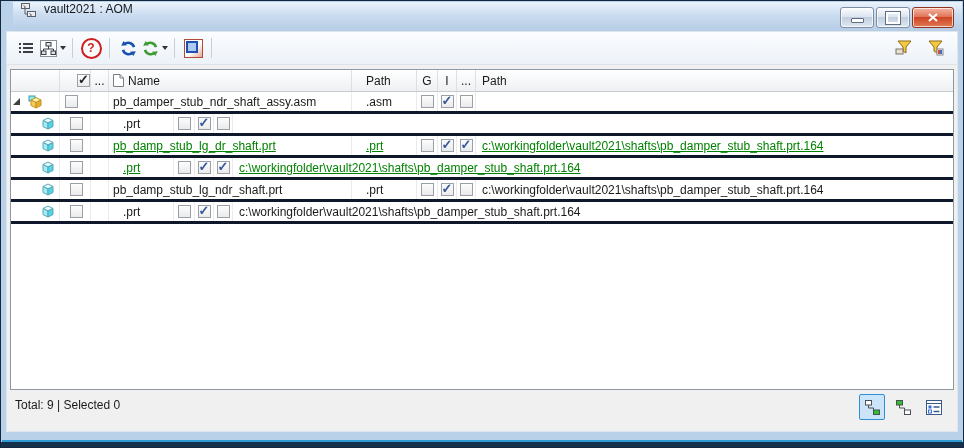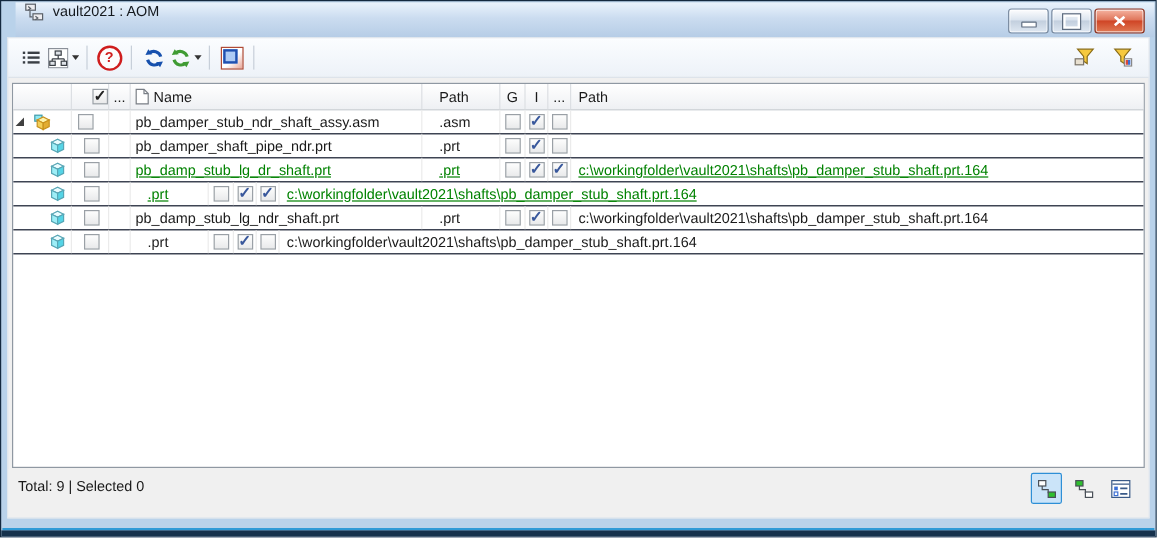--- a/index.html
+++ b/index.html
@@ -25,21 +25,21 @@
   .help-circle{width:17px;height:17px;border:2px solid #cf1d1d;border-radius:50%;color:#cf1d1d;font-weight:bold;
     font-size:12px;display:flex;align-items:center;justify-content:center;background:#fcfcfc;}
   .winov{position:relative;width:17px;height:17px;border:1px solid #b04a35;background:linear-gradient(135deg,#ffffff 55%,#e7a596);}
   .winov-inner{position:absolute;top:1px;left:1px;width:8px;height:8px;border:2px solid #2050b0;background:#aecbf5;}
   .toolbar-right{margin-left:auto;display:flex;align-items:center;padding-right:8px;gap:6px;}
   
   .grid-wrap{position:absolute;top:37px;left:3px;right:3px;bottom:41px;border:1px solid #8f98a2;background:#fff;overflow:hidden;}
   .grid-header{display:flex;height:21px;background:linear-gradient(#ffffff,#eef0f3);border-bottom:1px solid #c8ccd1;align-items:center;}
   .grid-header .cell{height:100%;display:flex;align-items:center;border-right:1px solid #dcdfe3;box-sizing:border-box;
     font-size:12px;color:#1a1a1a;}
-  .grid-row{display:flex;height:19px;border-bottom:1px solid #0f172a;align-items:center;}
+  .grid-row{display:flex;height:19px;border-bottom:3px solid #0f172a;align-items:center;}
   .grid-row .cell{height:100%;display:flex;align-items:center;border-right:1px solid #ebebeb;box-sizing:border-box;
     font-size:12px;color:#1a1a1a;white-space:nowrap;overflow:hidden;}
   .c-tree{width:49px;}
   .c-cb{width:31px;}
   .c-d1{width:18px;justify-content:center;}
   .c-name{width:243px;padding-left:4px;}
   .c-type{width:65px;padding-left:14px;}
   .c-g{width:21px;justify-content:center;}
   .c-i{width:19px;justify-content:center;}
   .c-d2{width:19px;justify-content:center;}
@@ -248,23 +248,20 @@
           <polygon points="3,4.5 8,2 13,4.5 8,7" fill="#eafcff" stroke="#58a6b5"></polygon>
           <polygon points="3,4.5 8,7 8,13 3,10.5" fill="#9deef7" stroke="#58a6b5"></polygon>
           <polygon points="13,4.5 8,7 8,13 13,10.5" fill="#55d4e6" stroke="#58a6b5"></polygon>
         </svg>
       </span>
     </div>
     <div class="cell c-cb">
       <span class="cb row-cb"></span>
     </div>
     <div class="cell c-d1"></div>
-    <div class="cell c-name">
-      <span class="txt">pb_damper_shaft_pipe_ndr.prt</span>
-    </div>
     <div class="cell c-type">
       <span class="txt">.prt</span>
     </div>
     <div class="cell c-g">
       <span class="cb g-cb"></span>
     </div>
     <div class="cell c-i">
       <span class="cb i-cb checked"></span>
     </div>
     <div class="cell c-d2">

